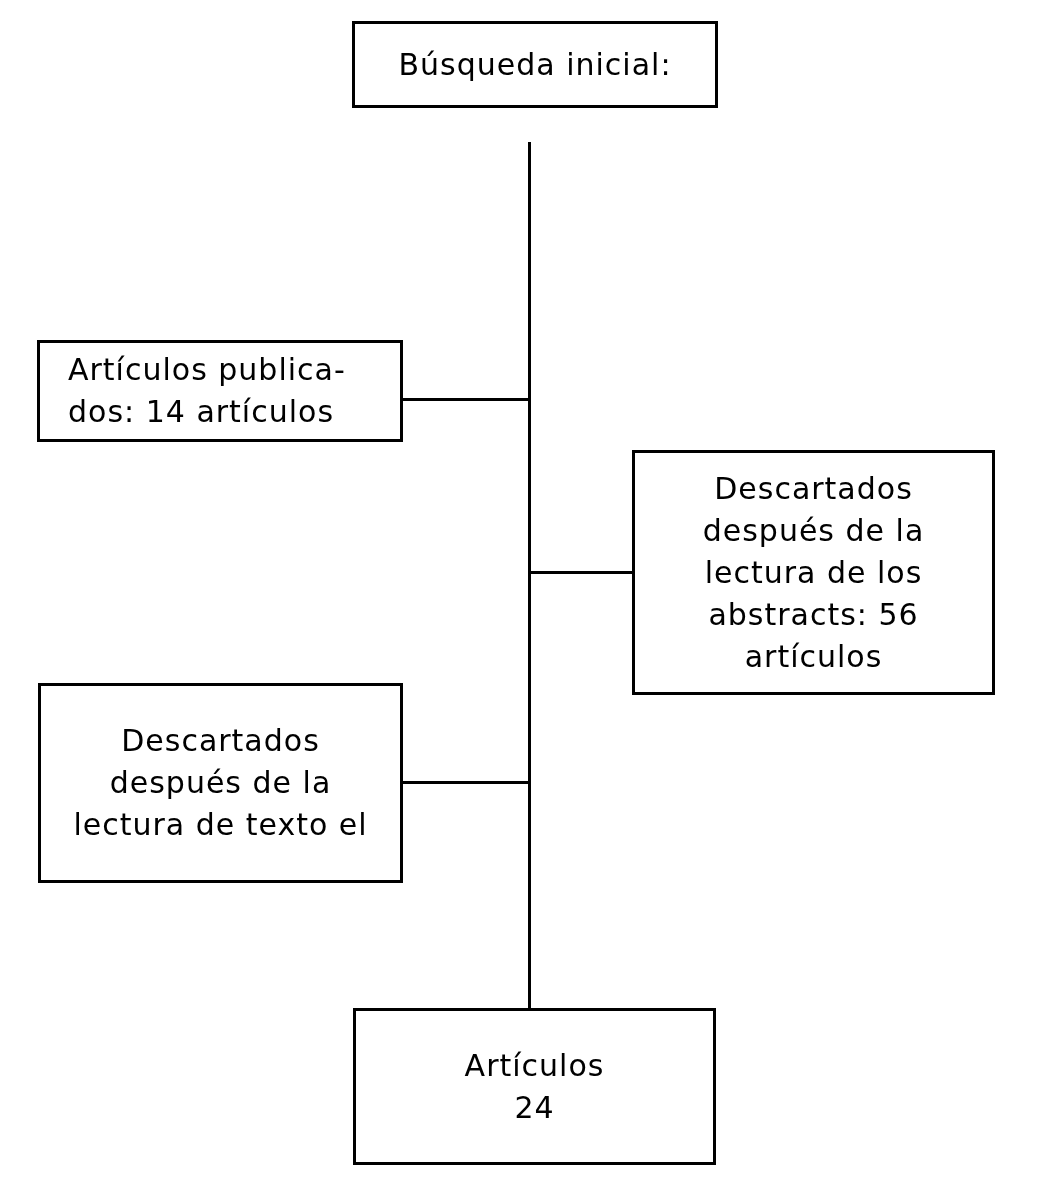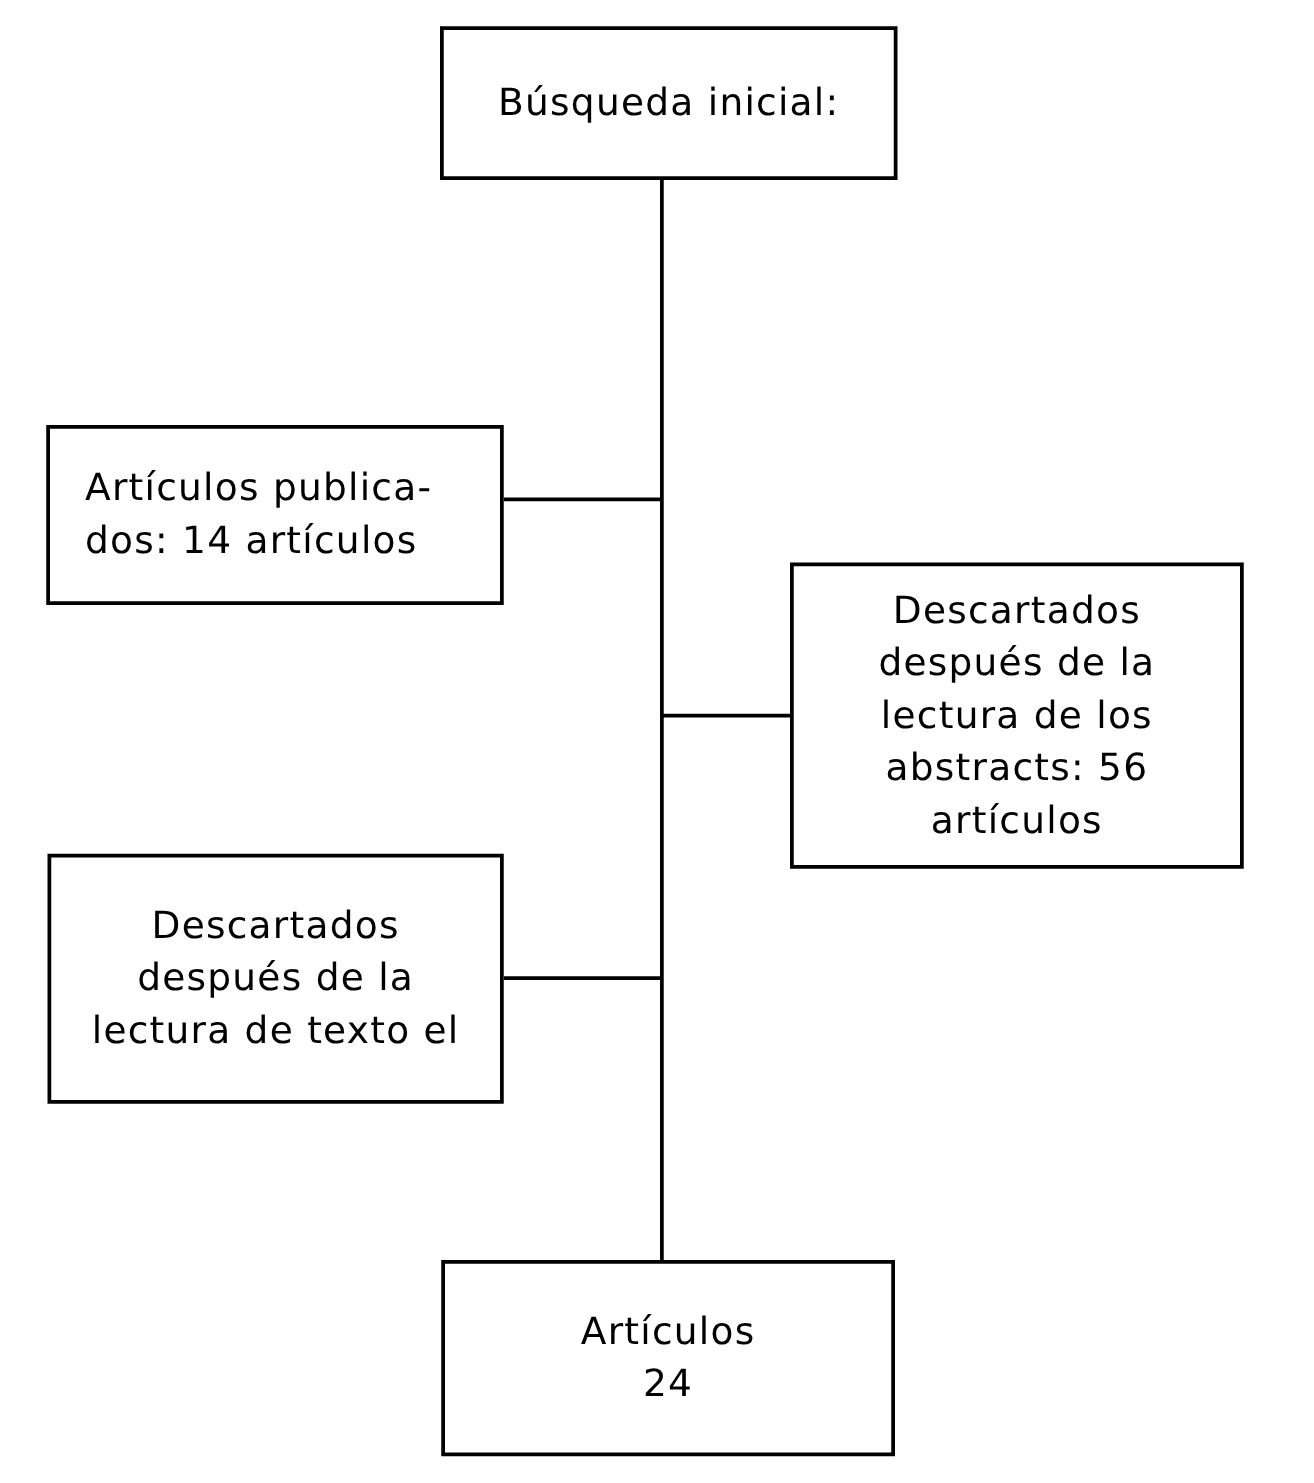--- a/index.html
+++ b/index.html
@@ -32,22 +32,22 @@
   .box.align-left {
     align-items: flex-start;
     text-align: left;
     padding-left: 28px;
   }
   .connector {
     position: absolute;
     background: #000000;
   }
   
-  .box-initial   { left: 352px; top: 21px;   width: 366px; height: 123px; }
-  .box-published { left: 37px;  top: 340px;  width: 366px; height: 144px; }
+  .box-initial   { left: 352px; top: 21px;   width: 366px; height: 87px; }
+  .box-published { left: 37px;  top: 340px;  width: 366px; height: 102px; }
   .box-abstracts { left: 632px; top: 450px;  width: 363px; height: 245px; }
   .box-fulltext  { left: 38px;  top: 683px;  width: 365px; height: 200px; }
   .box-selected  { left: 353px; top: 1008px; width: 363px; height: 157px; }
   
   .trunk   { left: 528px; top: 142px; width: 3px;   height: 866px; }
   .h-pub   { left: 403px; top: 398px; width: 127px; height: 3px; }
   .h-abs   { left: 529px; top: 571px; width: 103px; height: 3px; }
   .h-full  { left: 403px; top: 781px; width: 127px; height: 3px; }
 </style>
 </head>

